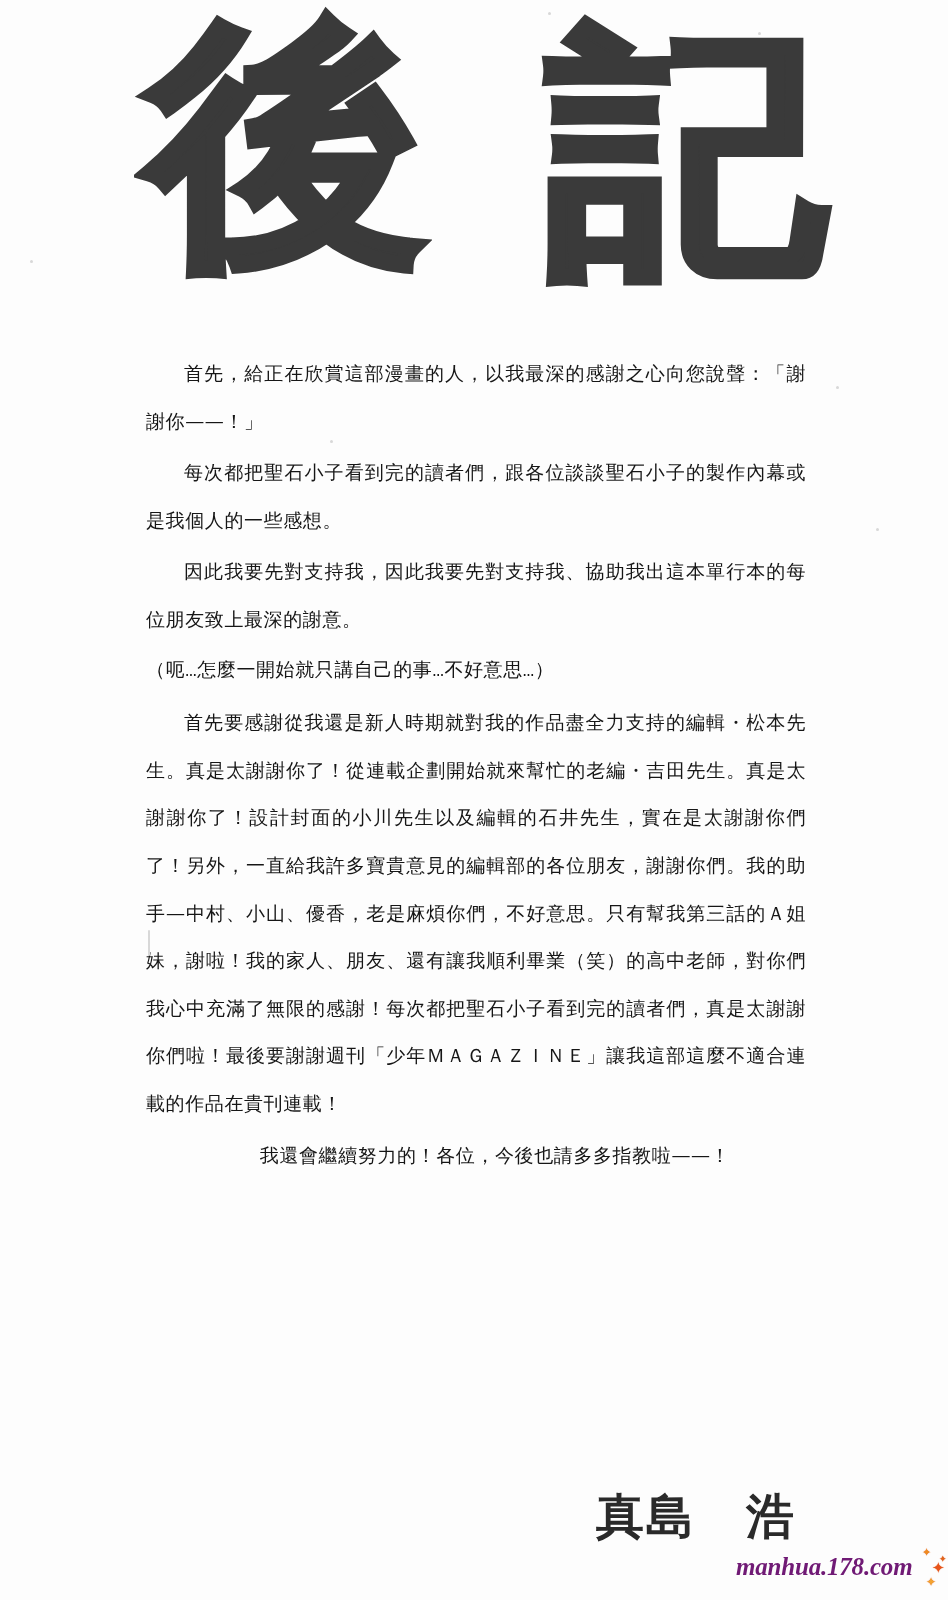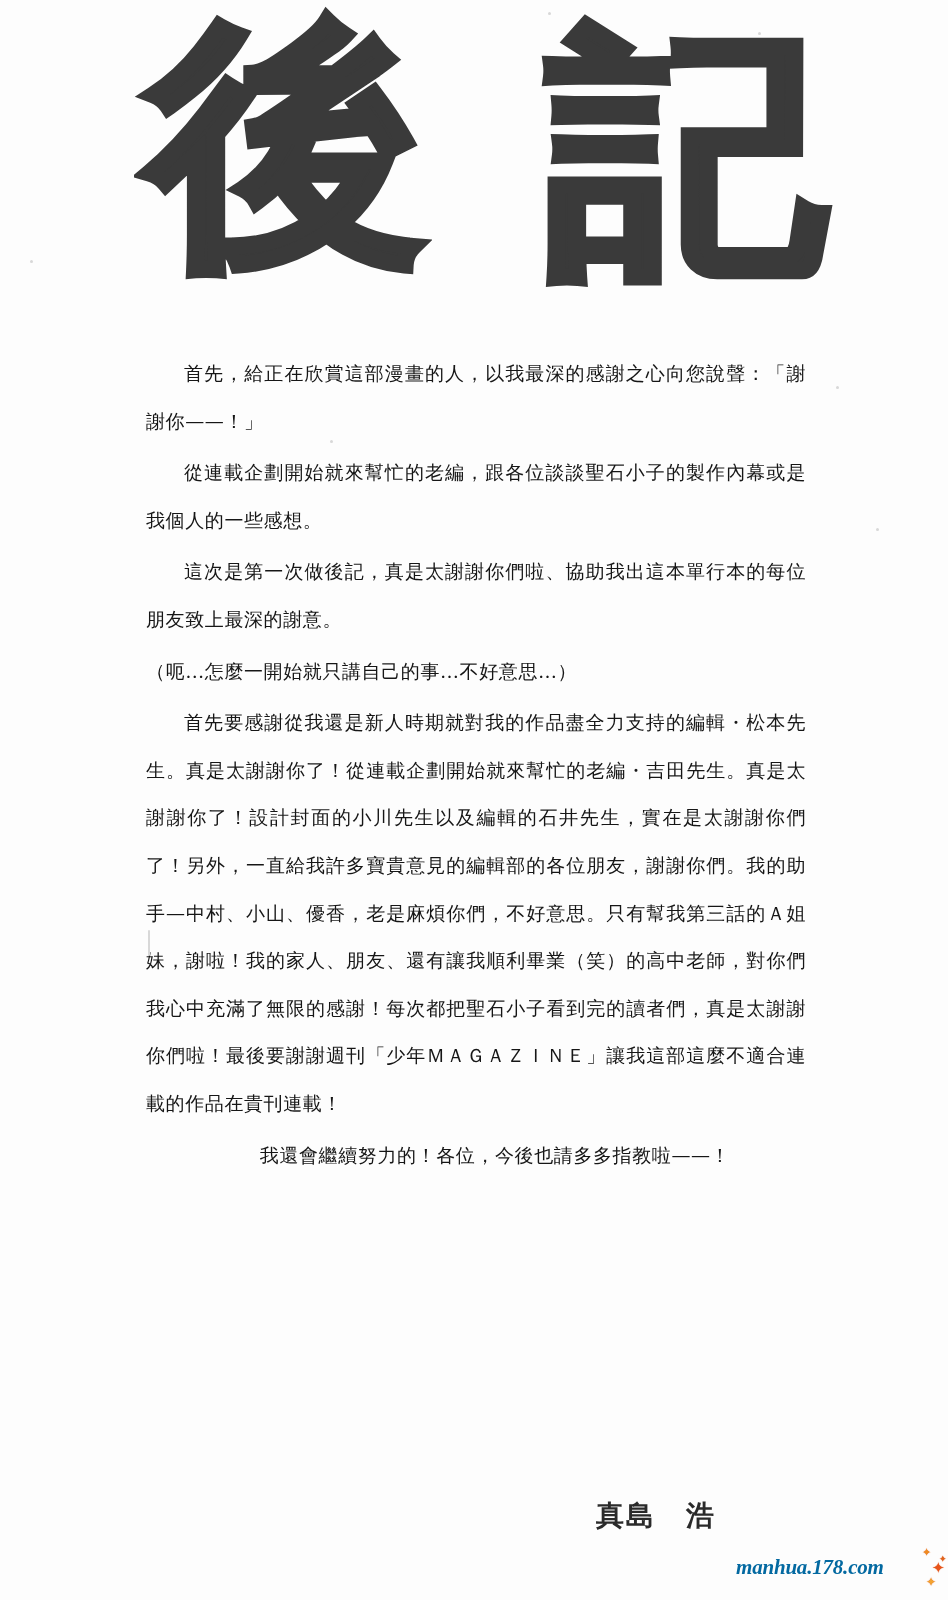--- a/index.html
+++ b/index.html
@@ -54,30 +54,30 @@
     font-size: 19px;
     line-height: 47.6px;
     letter-spacing: 0.6px;
     text-align: justify;
     text-justify: inter-character;
     font-family: "DejaVu Serif", "Liberation Serif", serif;
     font-weight: 400;
     white-space: normal;
   }
   .para.indent { text-indent: 2em; }
-  .para.noindent { text-indent: 0; }
+  .para.noindent { text-indent: 0; font-family: Liberation Mono, monospace; }
   .para:last-child { text-align: center; }
 
   
   .signature {
     position: absolute;
     left: 596px;
     top: 1488px;
     color: #2a2a2a;
-    font-size: 28px;
+    font-size: 48px;
     line-height: 56px;
     letter-spacing: 2px;
     font-weight: 700;
     font-family: "DejaVu Sans", "Liberation Sans", sans-serif;
     white-space: pre;
   }
 
   
   .watermark {
     position: absolute;
@@ -86,23 +86,23 @@
     width: 212px;
     height: 44px;
   }
   .watermark-text {
     position: absolute;
     left: 0;
     top: 0;
     font-family: "Liberation Serif", "DejaVu Serif", serif;
     font-style: italic;
     font-weight: 700;
-    font-size: 21px;
+    font-size: 25px;
     line-height: 30px;
-    color: #0369a1;
+    color: #701a75;
     letter-spacing: -0.2px;
     white-space: nowrap;
   }
   .spark {
     position: absolute;
     color: #f07d1e;
     font-size: 13px;
     line-height: 13px;
     text-shadow: 0 0 1px #d64500;
   }
@@ -123,22 +123,22 @@
 
 <div class="page">
 
   <div class="title-block">
     <span class="title-char c1">後</span>
     <span class="title-char c2">記</span>
   </div>
 
   <div class="body-block">
     <p class="para indent">首先，給正在欣賞這部漫畫的人，以我最深的感謝之心向您說聲：「謝謝你——！」</p>
-    <p class="para indent">從連載企劃開始就來幫忙的老編，跟各位談談聖石小子的製作內幕或是我個人的一些感想。</p>
-    <p class="para indent">這次是第一次做後記，真是太謝謝你們啦、協助我出這本單行本的每位朋友致上最深的謝意。</p>
+    <p class="para indent">每次都把聖石小子看到完的讀者們，跟各位談談聖石小子的製作內幕或是我個人的一些感想。</p>
+    <p class="para indent">因此我要先對支持我，因此我要先對支持我、協助我出這本單行本的每位朋友致上最深的謝意。</p>
     <p class="para noindent">（呃…怎麼一開始就只講自己的事…不好意思…）</p>
     <p class="para indent">首先要感謝從我還是新人時期就對我的作品盡全力支持的編輯・松本先生。真是太謝謝你了！從連載企劃開始就來幫忙的老編・吉田先生。真是太謝謝你了！設計封面的小川先生以及編輯的石井先生，實在是太謝謝你們了！另外，一直給我許多寶貴意見的編輯部的各位朋友，謝謝你們。我的助手—中村、小山、優香，老是麻煩你們，不好意思。只有幫我第三話的Ａ姐妹，謝啦！我的家人、朋友、還有讓我順利畢業（笑）的高中老師，對你們我心中充滿了無限的感謝！每次都把聖石小子看到完的讀者們，真是太謝謝你們啦！最後要謝謝週刊「少年ＭＡＧＡＺＩＮＥ」讓我這部這麼不適合連載的作品在貴刊連載！</p>
     <p class="para indent">我還會繼續努力的！各位，今後也請多多指教啦——！</p>
   </div>
 
   <div class="signature">真島　浩</div>
 
   <div class="watermark">
     <span class="watermark-text">manhua.178.com</span>
     <span class="spark s1">✦</span>

